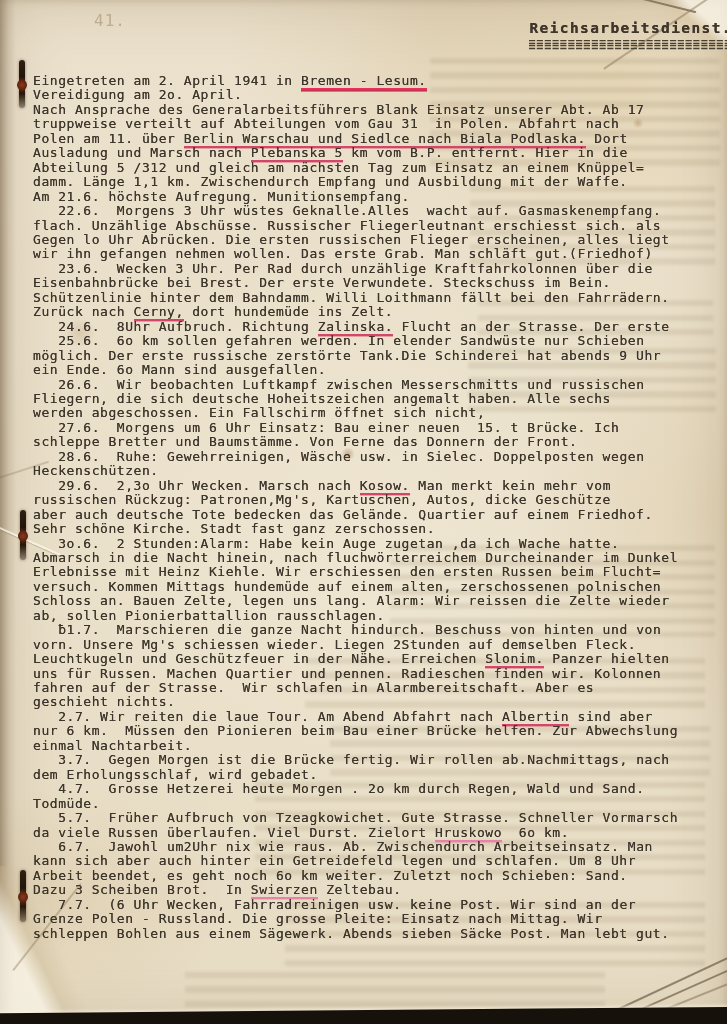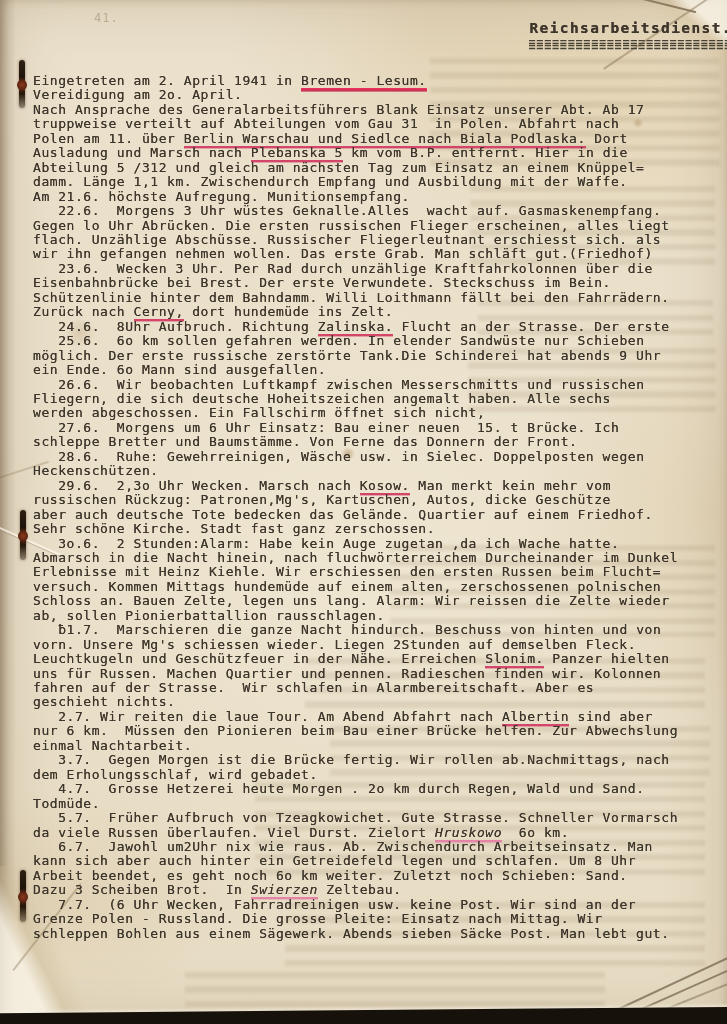--- a/index.html
+++ b/index.html
@@ -20,24 +20,24 @@
   .hdr .title{font-size:14.5px;letter-spacing:1.4px;font-weight:bold;text-shadow:0 0 .6px rgba(60,50,40,.9);}
   .hdr .eqrow{font-size:12px;line-height:5px;letter-spacing:.6px;color:#474034;font-weight:bold;}
   .hdr .eqrow.r1{margin-top:4px;}
   
   #diary-body{position:absolute;top:74px;left:33px;width:680px;}
   .line{
     white-space:pre-wrap;font-size:13px;line-height:14.45px;letter-spacing:.55px;
     color:#3c352b;text-shadow:0 0 .6px rgba(62,52,40,.85);
   }
   .u-red{box-shadow:0 2.4px 0 #d4456a;}
-  .u-pink{box-shadow:0 2.4px 0 #e684a8;font-style:italic;}
+  .u-pink{box-shadow:0 2.4px 0 #e684a8;}
   .u-redbold{box-shadow:0 1.6px 0 #e8315c, 0 3.6px 0 #c83354;}
   
-  .corner-note{position:absolute;top:11px;left:94px;font-size:12px;color:#b3a284;opacity:.8;
+  .corner-note{position:absolute;top:11px;left:94px;font-size:16px;color:#b3a284;opacity:.8;
     letter-spacing:1px;filter:blur(.4px);}
   
   .ghost{position:absolute;filter:blur(1.6px);opacity:.30;pointer-events:none;
     background:repeating-linear-gradient(180deg, rgba(148,130,98,.55) 0 6px, transparent 6px 14.5px);}
   
   .staple{position:absolute;width:6px;border-radius:3px;
     background:linear-gradient(#2e2012,#1f150b 35%,#7c3018 50%,#241709 70%,#35241278);
     box-shadow:0 0 3px rgba(60,30,10,.5);}
   .staple .rust{position:absolute;left:-2px;top:40%;width:10px;height:12px;border-radius:50%;
     background:radial-gradient(circle,#8a3a1d,#5d2410 60%,transparent 75%);}
@@ -124,22 +124,22 @@
       <div class="line"><span>Eingetreten am 2. April 1941 in </span><span class="u-redbold">Bremen - Lesum.</span></div>
       <div class="line"><span>Vereidigung am 2o. April.</span></div>
       <div class="line"><span>Nach Ansprache des Generalarbeitsführers Blank Einsatz unserer Abt. Ab 17</span></div>
       <div class="line"><span>truppweise verteilt auf Abteilungen vom Gau 31  in Polen. Abfahrt nach</span></div>
       <div class="line"><span>Polen am 11. über </span><span class="u-red">Berlin Warschau und Siedlce nach Biala Podlaska.</span><span> Dort</span></div>
       <div class="line"><span>Ausladung und Marsch nach </span><span class="u-red">Plebanska 5</span><span> km vom B.P. entfernt. Hier in die</span></div>
       <div class="line"><span>Abteilung 5 /312 und gleich am nächsten Tag zum Einsatz an einem Knüppel=</span></div>
       <div class="line"><span>damm. Länge 1,1 km. Zwischendurch Empfang und Ausbildung mit der Waffe.</span></div>
       <div class="line"><span>Am 21.6. höchste Aufregung. Munitionsempfang.</span></div>
       <div class="line"><span>   22.6.  Morgens 3 Uhr wüstes Geknalle.Alles  wacht auf. Gasmaskenempfang.</span></div>
+      <div class="line"><span>flach. Unzählige Abschüsse. Russischer Fliegerleutnant erschiesst sich. als</span></div>
       <div class="line"><span>Gegen lo Uhr Abrücken. Die ersten russischen Flieger erscheinen, alles liegt</span></div>
-      <div class="line"><span>flach. Unzählige Abschüsse. Russischer Fliegerleutnant erschiesst sich. als</span></div>
       <div class="line"><span>wir ihn gefangen nehmen wollen. Das erste Grab. Man schläft gut.(Friedhof)</span></div>
       <div class="line"><span>   23.6.  Wecken 3 Uhr. Per Rad durch unzählige Kraftfahrkolonnen über die</span></div>
       <div class="line"><span>Eisenbahnbrücke bei Brest. Der erste Verwundete. Steckschuss im Bein.</span></div>
       <div class="line"><span>Schützenlinie hinter dem Bahndamm. Willi Loithmann fällt bei den Fahrrädern.</span></div>
       <div class="line"><span>Zurück nach </span><span class="u-red">Cerny,</span><span> dort hundemüde ins Zelt.</span></div>
       <div class="line"><span>   24.6.  8Uhr Aufbruch. Richtung </span><span class="u-red">Zalinska.</span><span> Flucht an der Strasse. Der erste</span></div>
       <div class="line"><span>   25.6.  6o km sollen gefahren werden. In elender Sandwüste nur Schieben</span></div>
       <div class="line"><span>möglich. Der erste russische zerstörte Tank.Die Schinderei hat abends 9 Uhr</span></div>
       <div class="line"><span>ein Ende. 6o Mann sind ausgefallen.</span></div>
       <div class="line"><span>   26.6.  Wir beobachten Luftkampf zwischen Messerschmitts und russischen</span></div>

